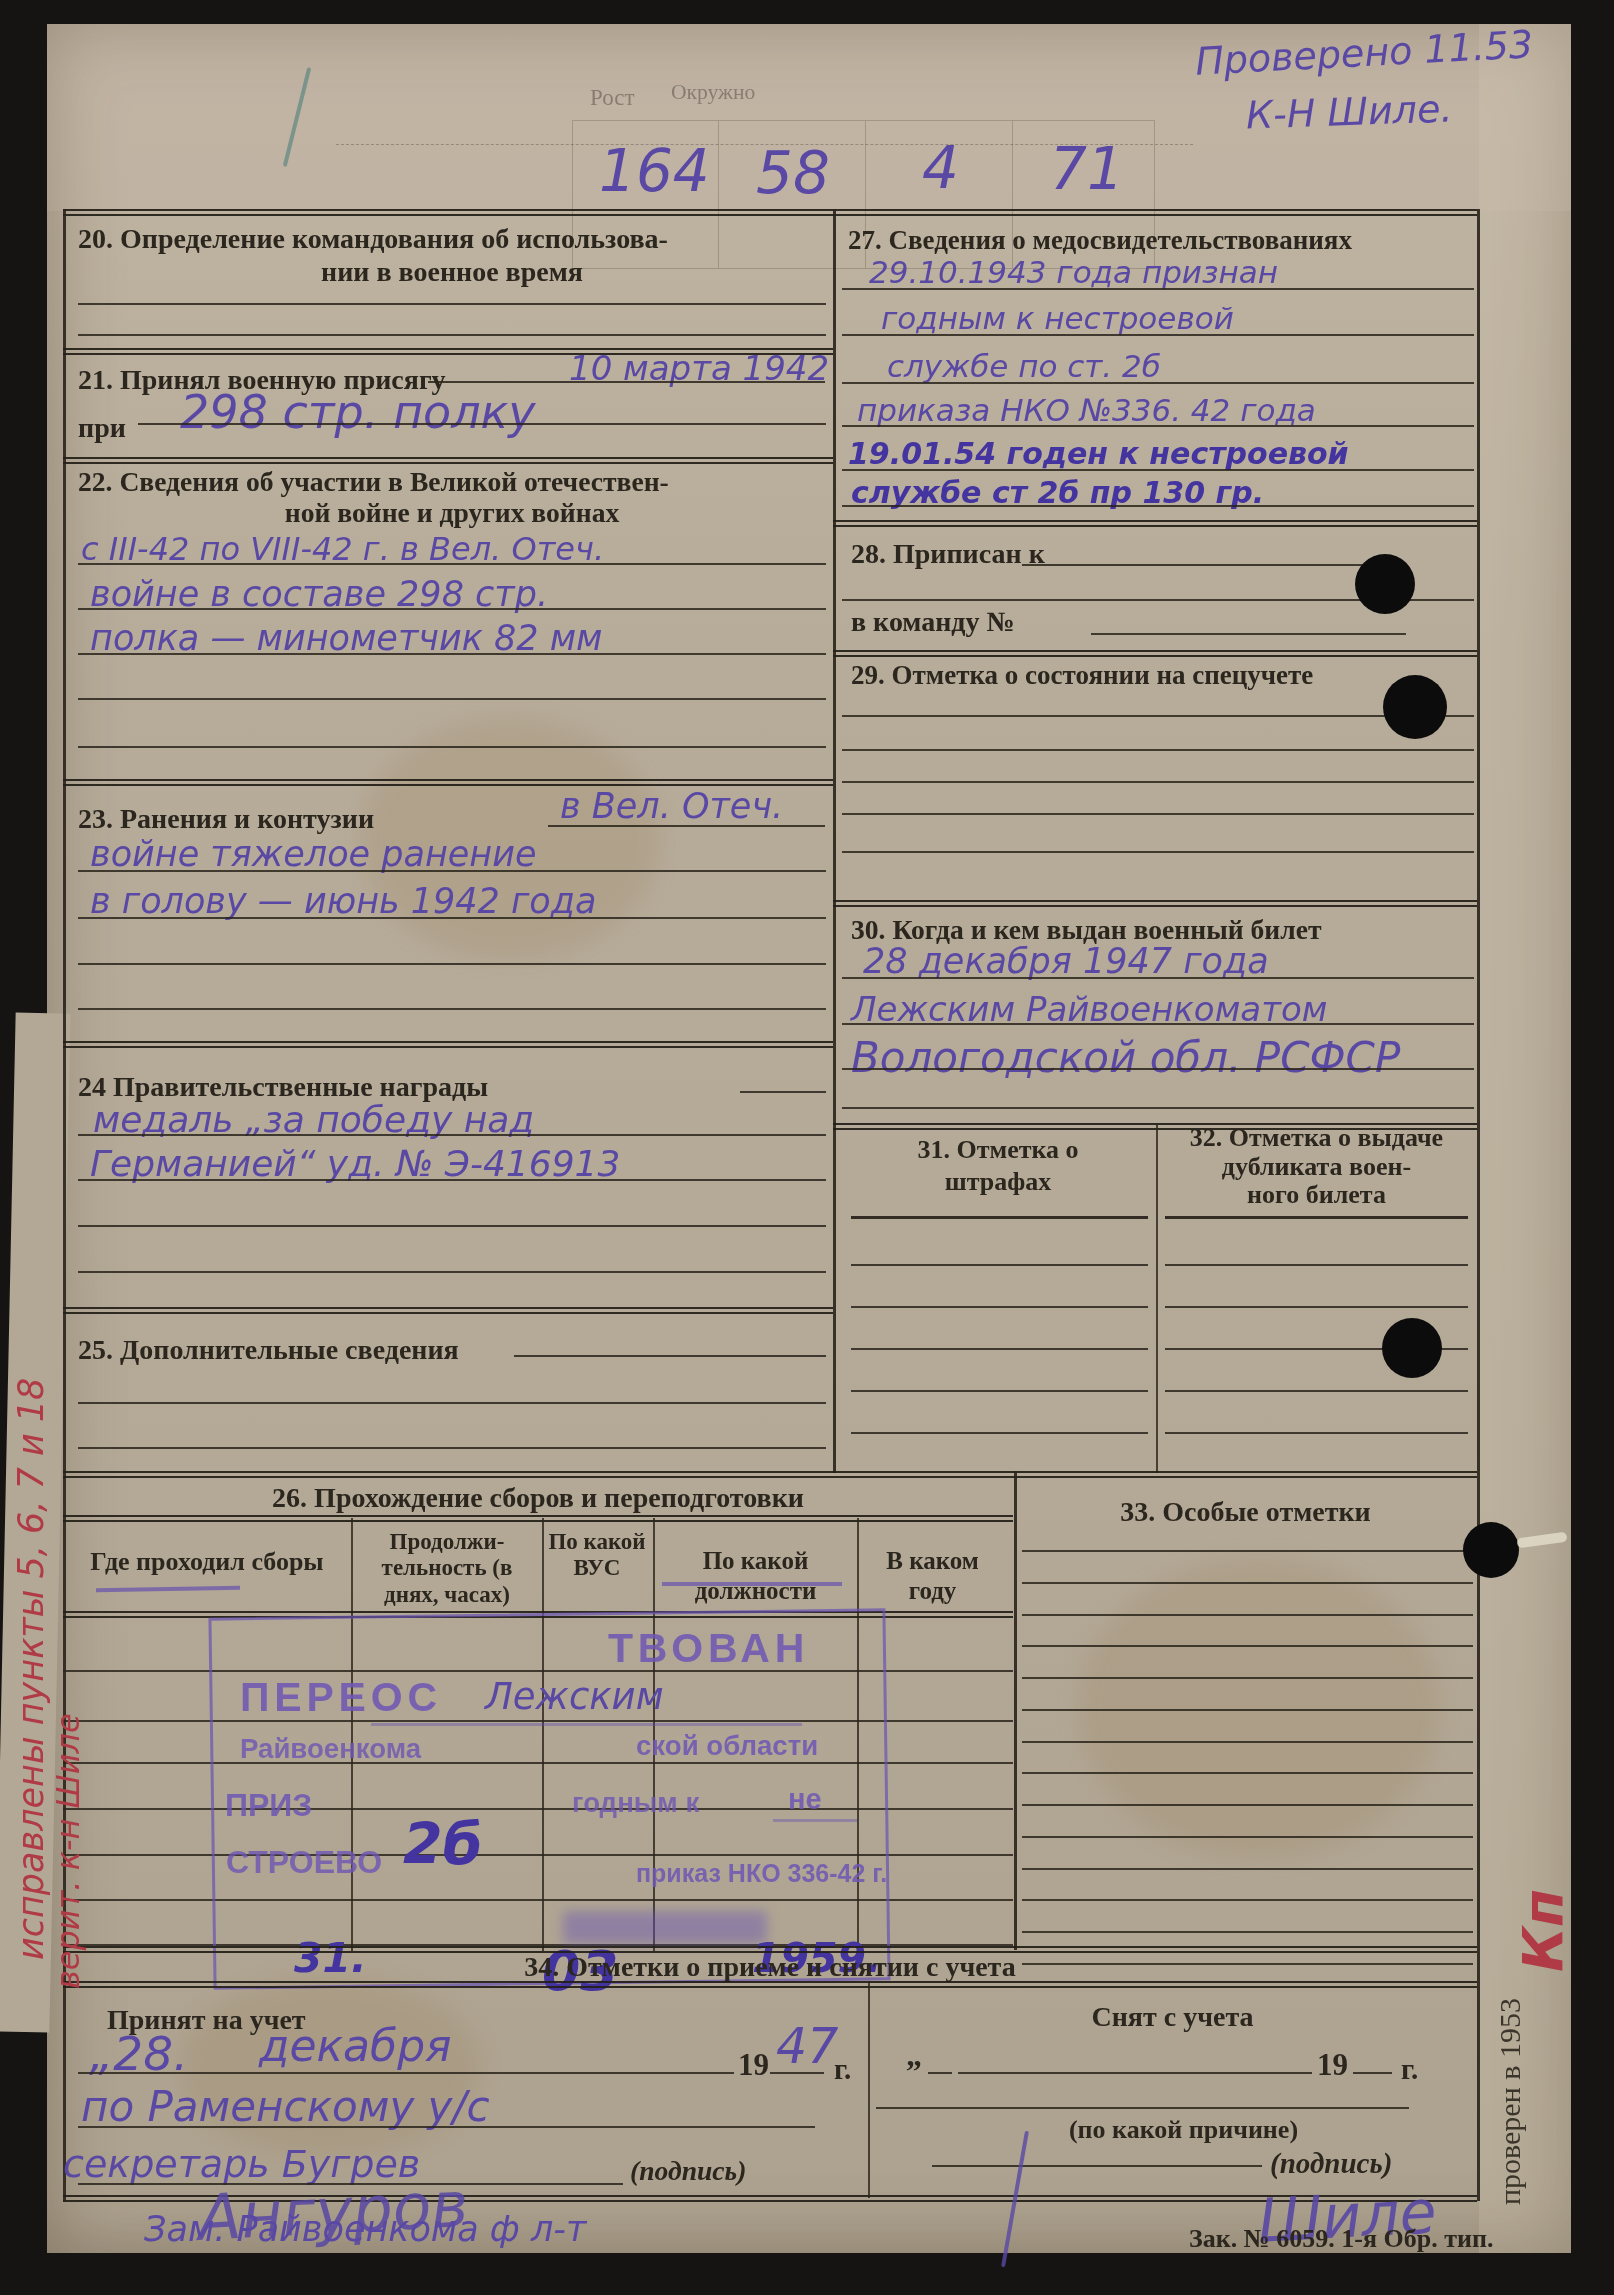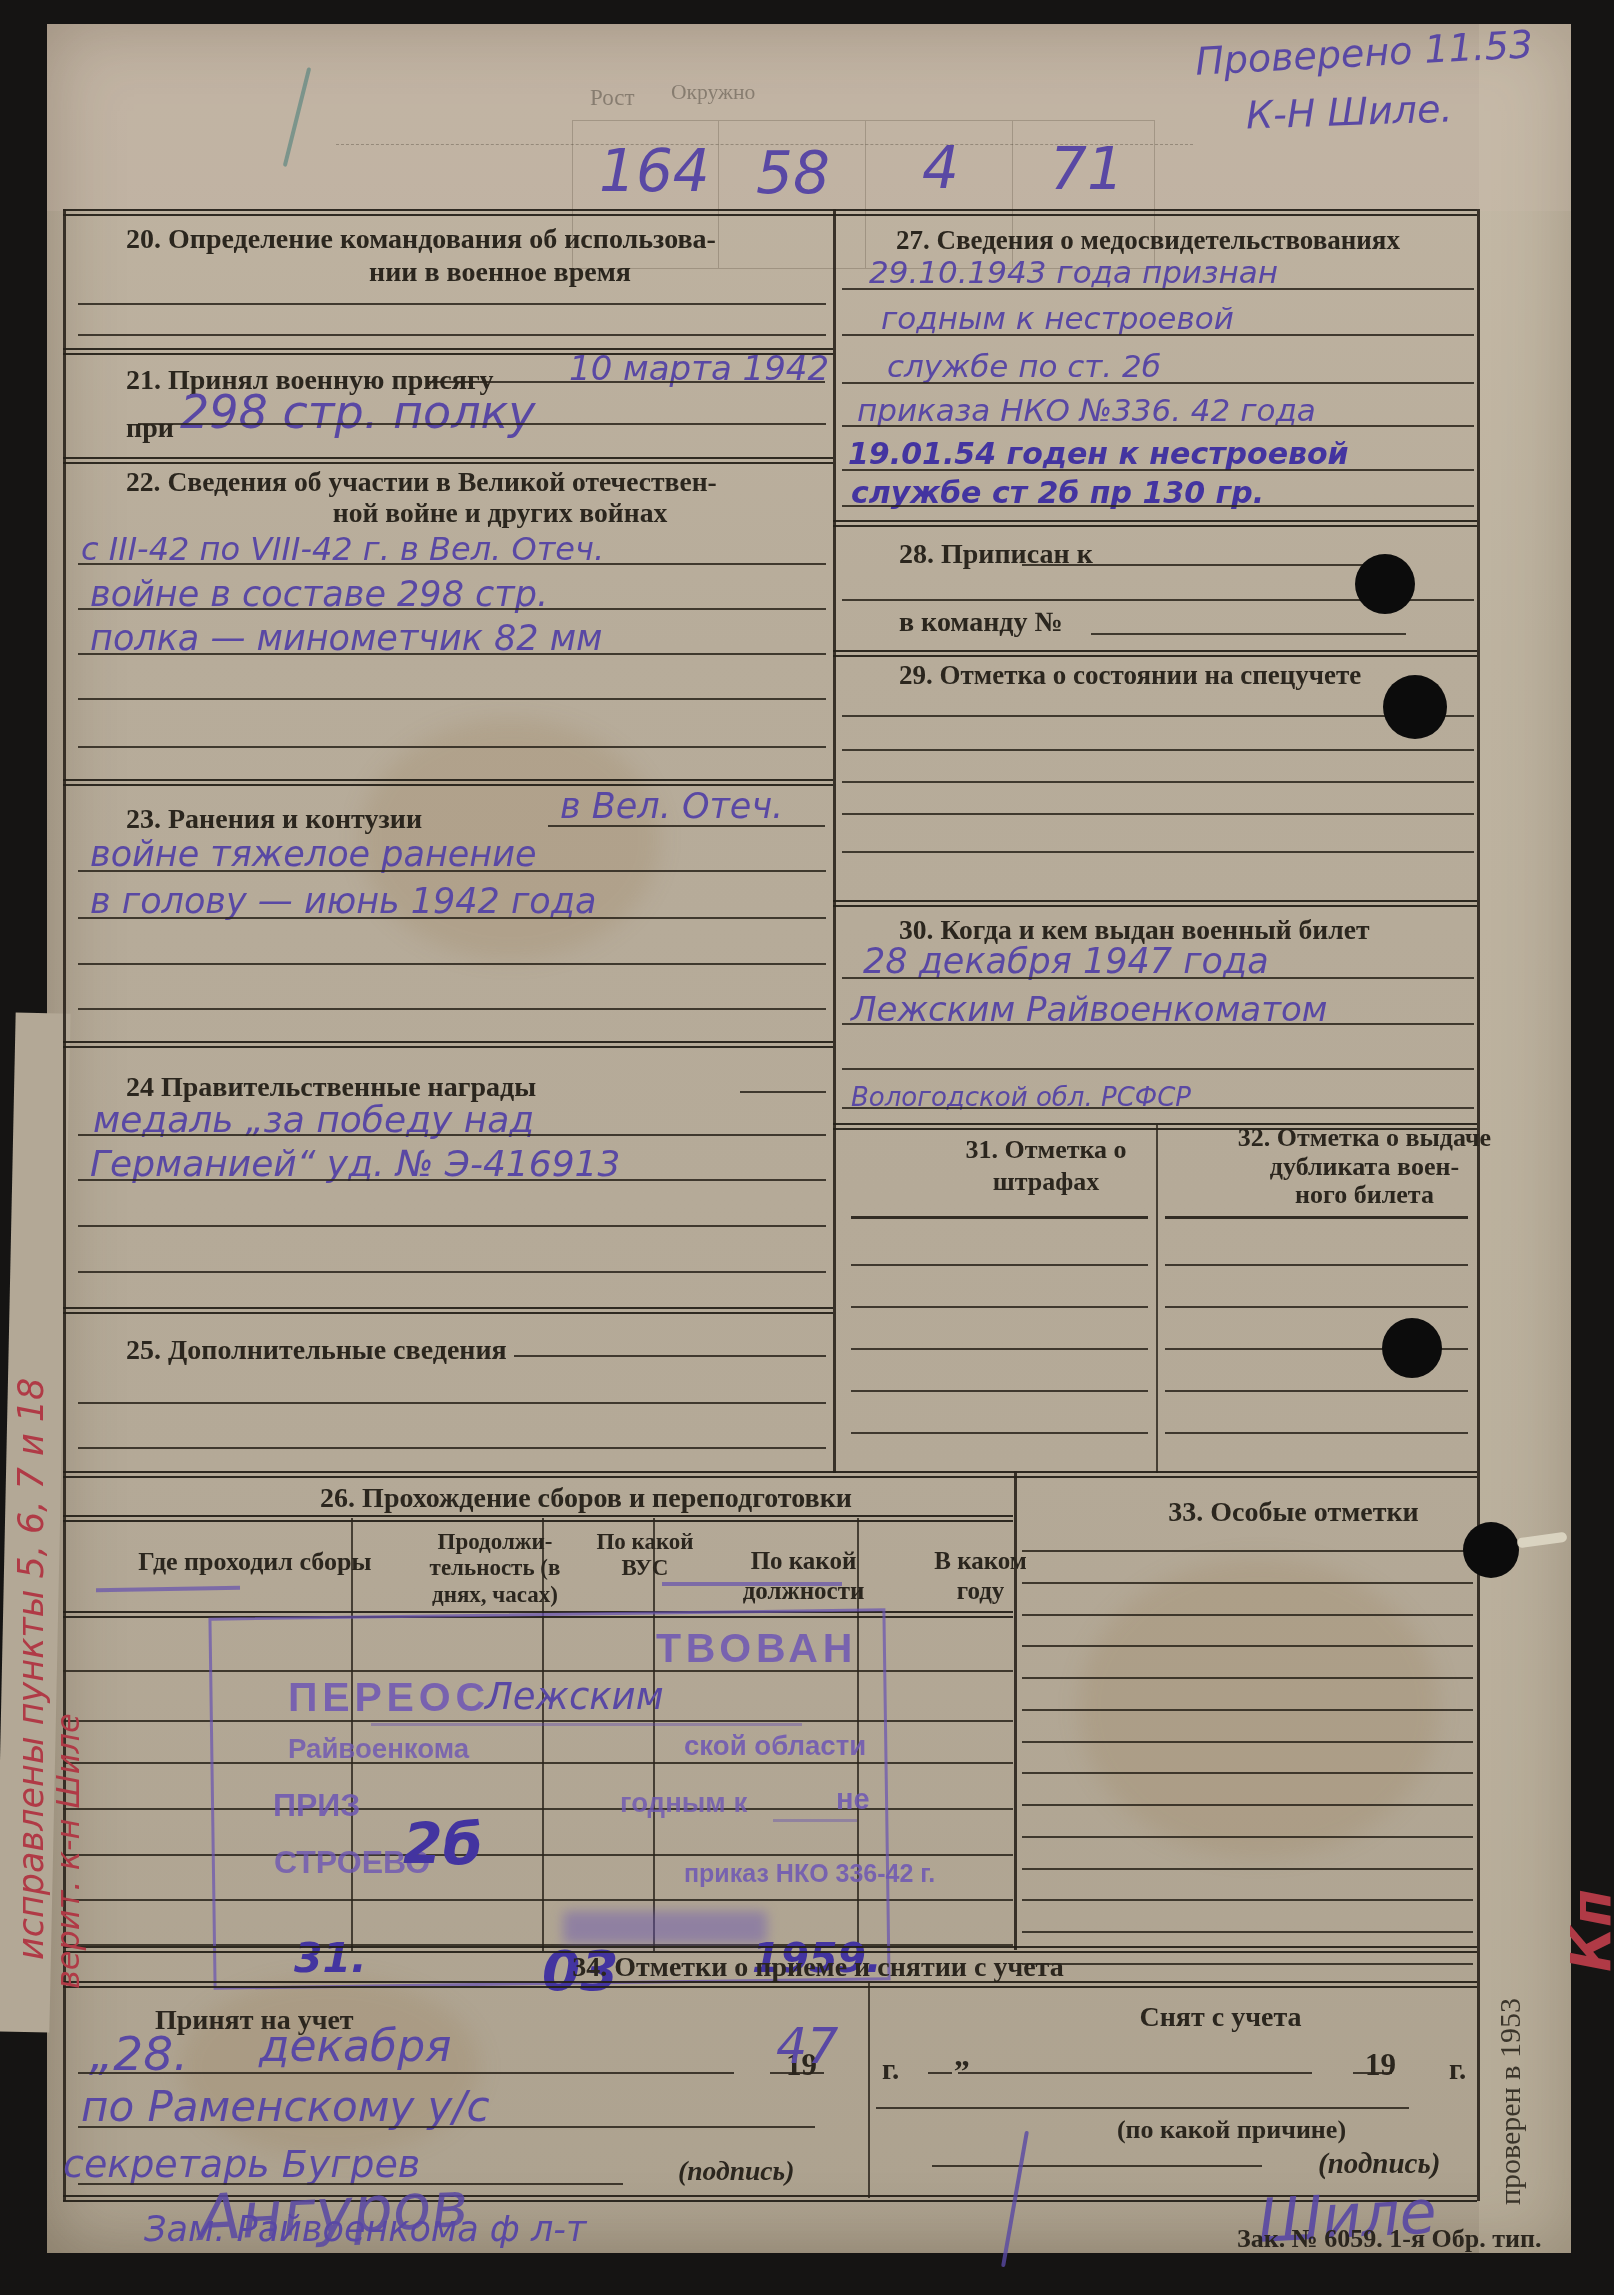--- a/index.html
+++ b/index.html
@@ -5,21 +5,21 @@
   html,body{margin:0;padding:0;background:#151413;width:1614px;height:2295px;position:relative;overflow:hidden;}
   .abs{position:absolute;}
   .paper{left:47px;top:24px;width:1524px;height:2229px;
     background:linear-gradient(180deg,#c0b4a2 0%,#b7ac9a 28%,#b4a997 65%,#ada28f 100%);
     box-shadow:inset 0 0 72px rgba(60,45,25,.35);}
   .tornstrip{left:4.8px;top:1013px;width:55px;height:1019px;background:#b3a896;transform:rotate(1.2deg);}
   .marginstrip{left:1479px;top:24px;width:92px;height:2229px;background:rgba(214,203,183,.22);}
   .topstrip{left:47px;top:24px;width:1524px;height:187px;background:rgba(206,186,176,.20);}
   .stain{border-radius:50%;filter:blur(10.8px);background:rgba(140,108,58,.14);}
   .print{font-family:"Liberation Serif","DejaVu Serif",serif;color:#2b261e;}
-  .b{font-weight:bold;margin-left:48px;}
+  .b{font-weight:bold;}
   .faint{opacity:.38;}
   .hw{font-family:"DejaVu Sans",sans-serif;font-style:italic;color:#5948a4;white-space:nowrap;}
   .hwd{color:#4334a0;font-weight:bold;}
   .red{color:#b03a46;}
   .stampc{color:#6e57b4;}
   .rule{border-bottom:2.4px solid rgba(42,36,27,.85);}
   .rulef{border-bottom:1.8px dashed rgba(70,60,45,.35);}
   .sep{height:3px;border-top:2.4px solid rgba(35,30,23,.92);border-bottom:2.4px solid rgba(35,30,23,.92);}
   .vline{width:0;border-left:3px solid rgba(42,36,28,.9);}
   .vthin{width:0;border-left:2.4px solid rgba(42,36,28,.8);}
@@ -143,21 +143,21 @@
 <div class="abs rule" style="left:842px;top:781px;width:632px;"></div>
 <div class="abs rule" style="left:842px;top:813px;width:632px;"></div>
 <div class="abs rule" style="left:842px;top:851px;width:632px;"></div>
 <div class="abs sep" style="left:833px;top:900px;width:644px;"></div>
 
 <div class="abs print b" style="left:851px;top:914px;font-size:27.6px;">30. Когда и кем выдан военный билет</div>
 <div class="abs hw" style="left:863px;top:941px;font-size:35px;">28 декабря 1947 года</div>
 <div class="abs rule" style="left:842px;top:977px;width:632px;"></div>
 <div class="abs hw" style="left:851px;top:989px;font-size:34px;">Лежским Райвоенкоматом</div>
 <div class="abs rule" style="left:842px;top:1023px;width:632px;"></div>
-<div class="abs hw" style="left:851px;top:1082px;font-size:26px;">Вологодской обл. РСФСР</div>
+<div class="abs hw" style="left:851px;top:1033px;font-size:42px;">Вологодской обл. РСФСР</div>
 <div class="abs rule" style="left:842px;top:1068px;width:632px;"></div>
 <div class="abs rule" style="left:842px;top:1107px;width:632px;"></div>
 <div class="abs sep" style="left:833px;top:1123px;width:644px;"></div>
 
 <div class="abs vthin" style="left:1156px;top:1125px;height:348px;"></div>
 <div class="abs print b ctr" style="left:842px;top:1135px;width:312px;font-size:26px;">31. Отметка о</div>
 <div class="abs print b ctr" style="left:842px;top:1167px;width:312px;font-size:26px;">штрафах</div>
 <div class="abs print b ctr" style="left:1159px;top:1123px;width:315px;font-size:26px;">32. Отметка о выдаче</div>
 <div class="abs print b ctr" style="left:1159px;top:1152px;width:315px;font-size:26px;">дубликата воен-</div>
 <div class="abs print b ctr" style="left:1159px;top:1180px;width:315px;font-size:26px;">ного билета</div>

